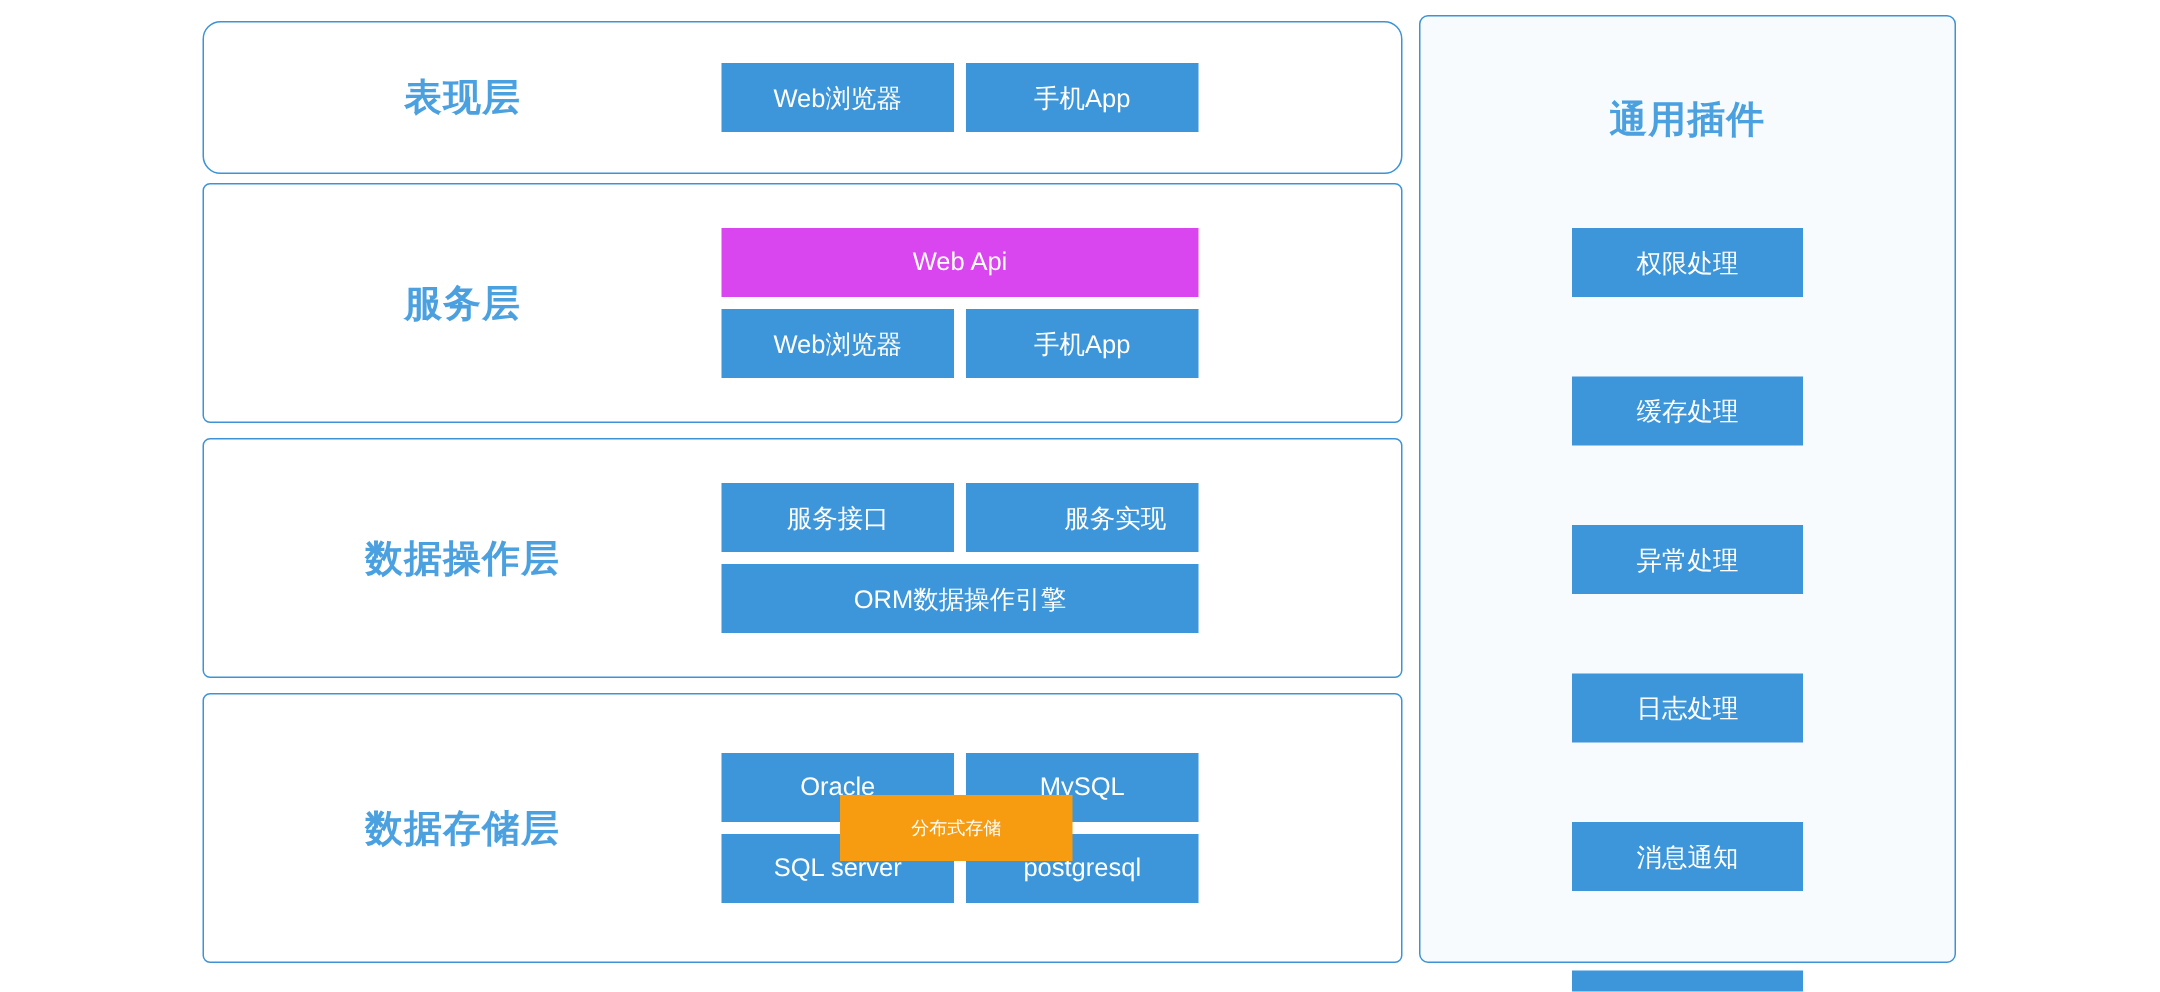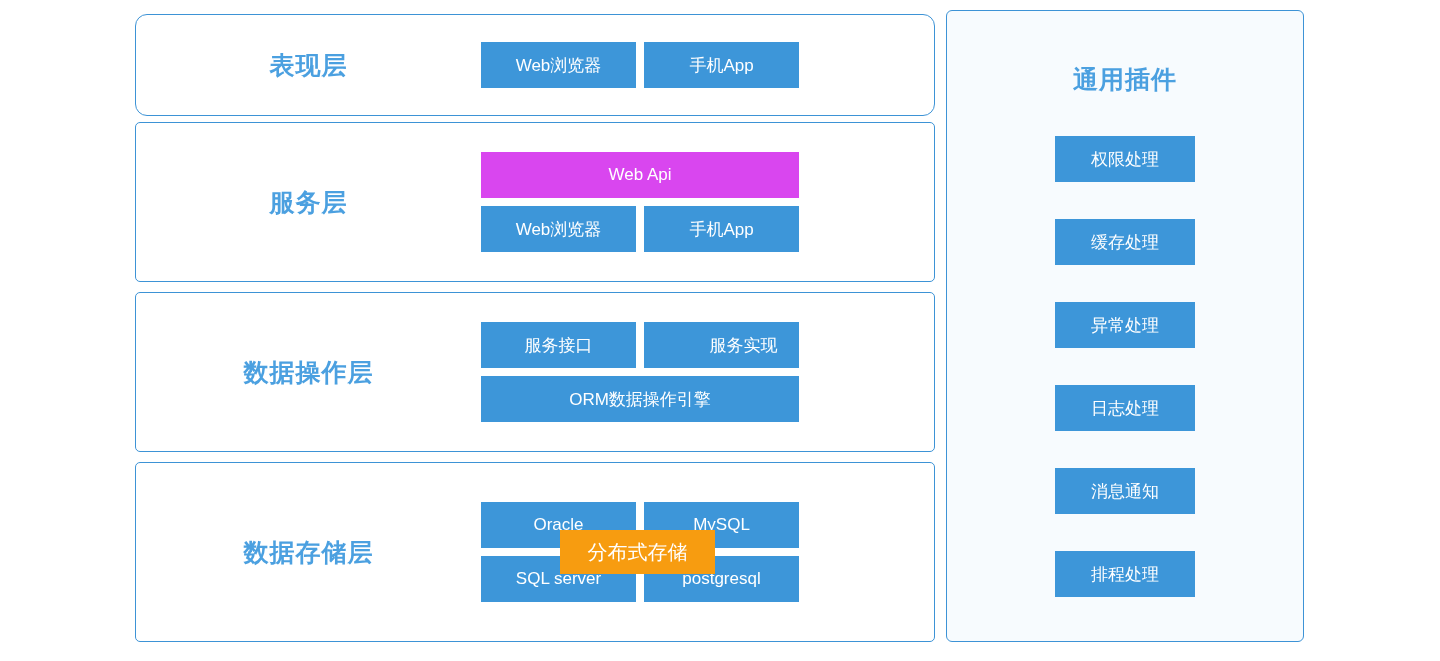--- a/index.html
+++ b/index.html
@@ -80,21 +80,21 @@
     left: 79px;
     top: 50%;
     transform: translate(0, -50%);
     width: 155px;
     height: 44px;
     background: #f79c10;
     color: #ffffff;
     display: flex;
     align-items: center;
     justify-content: center;
-    font-size: 20px;
+    font-size: 12px;
     white-space: nowrap;
     z-index: 5;
   }
 
   
   .plugin-panel {
     position: absolute;
     left: 946px;
     top: 10px;
     width: 358px;
@@ -119,29 +119,30 @@
     position: absolute;
     top: 125px;
     left: 0;
     width: 100%;
     display: flex;
     flex-direction: column;
     align-items: center;
     gap: 37px;
   }
   .plugin-btn {
-    width: 140px;
+    width: 154px;
     height: 46px;
     background: #3d96d9;
     color: #ffffff;
     display: flex;
     align-items: center;
     justify-content: center;
     font-size: 17px;
     white-space: nowrap;
+    margin-top: 16px;
   }
 </style>
 </head>
 <body>
 
 <div id="root">
 
   <div class="layer-col">
       <div class="layer" style="top: 4px; height: 102px; border-radius: 12px;">
         <div class="layer-title">表现层</div>

